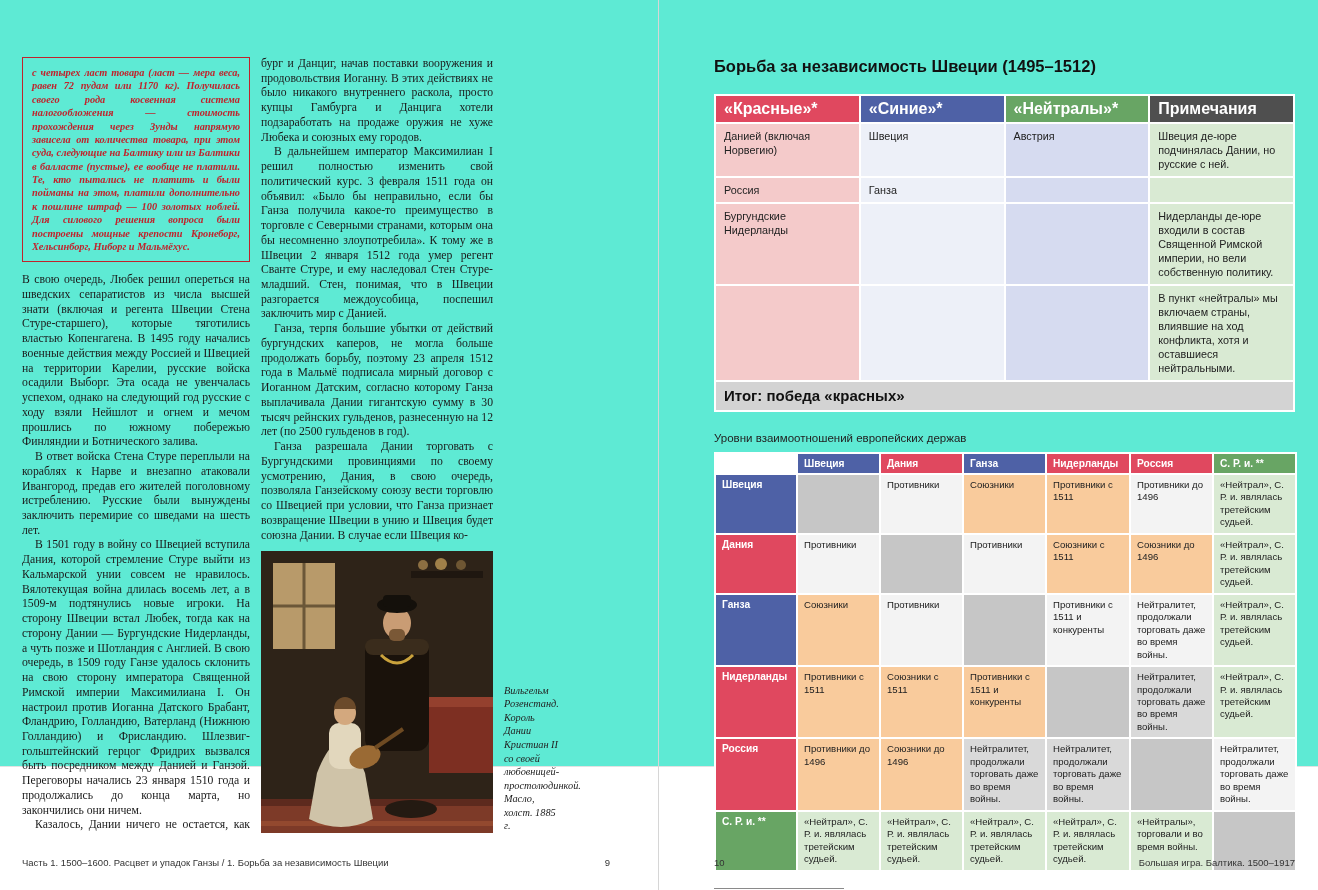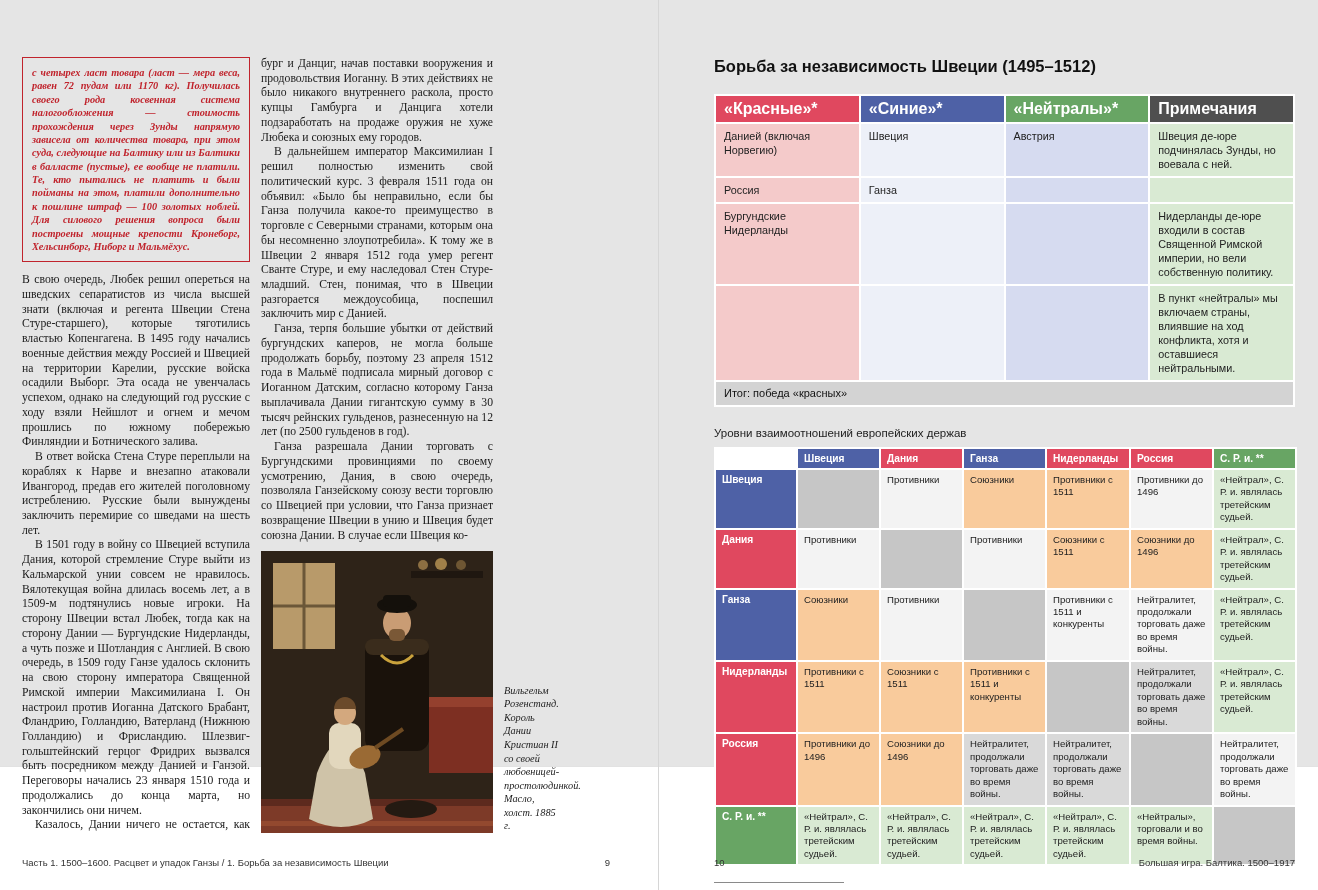--- a/index.html
+++ b/index.html
@@ -1,17 +1,17 @@
 <!DOCTYPE html>
 <html lang="ru" style="--accent-red: #e0485f; --accent-blue: #4e61a6; --accent-green: #68a564; --header-dark: #4f4f4f; --cell-pink: #f4caca; --cell-blue: #edf0f8; --cell-periwinkle: #d6dbf0; --cell-green: #d9ead3; --cell-orange: #f9cb9c; --cell-gray: #d9d9d9; --cell-self: #c6c6c6; --note-red: #c0232c;"><head>
 <meta charset="utf-8">
 <style>
   html,body{margin:0;padding:0;background:#ffffff;}
   body{width:1318px;height:890px;font-family:"Liberation Serif",serif;color:#1a1a1a;}
-  .spread{display:flex;width:1318px;height:766px;box-sizing:border-box;outline:1px solid #e2e2e2;background:#e5e5e5;}
+  .spread{display:flex;width:1318px;height:766px;box-sizing:border-box;outline:1px solid #e2e2e2;background:#5eead4;}
   .page{position:relative;width:659px;height:890px;box-sizing:border-box;}
   .page-left{border-right:1px solid #d6d6d6;padding:57px 48px 0 22px;}
   .page-right{padding:57px 10px 0 55px;}
 
   
   .cols{display:flex;gap:11px;height:776px;overflow:hidden;}
   .col1{width:228px;flex:none;}
   .col2{width:232px;flex:none;}
   .col3{width:60px;flex:none;position:relative;}
   .red-box{border:1.5px solid var(--note-red,#c0232c);padding:8px 9px;margin-bottom:11px;
@@ -36,21 +36,21 @@
   .t1 th{color:#fff;font-size:16px;font-weight:bold;padding:4px 8px;}
   .t1 td{font-size:10.8px;padding:5px 8px;line-height:1.3;color:#222;}
   .t1 .h0{background:var(--accent-red,#e0485f);}
   .t1 .h1{background:var(--accent-blue,#4e61a6);}
   .t1 .h2{background:var(--accent-green,#68a564);}
   .t1 .h3{background:var(--header-dark,#4f4f4f);}
   .t1 .c0{background:var(--cell-pink,#f4caca);}
   .t1 .c1{background:var(--cell-blue,#edf0f8);}
   .t1 .c2{background:var(--cell-periwinkle,#d6dbf0);}
   .t1 .c3{background:var(--cell-green,#d9ead3);}
-  .t1 .result td{background:#d3d3d3;font-weight:normal;font-size:11px;padding:4px 8px;color:#111;}
+  .t1 .result td{background:#d3d3d3;font-weight:bold;font-size:15px;padding:4px 8px;color:#111;}
   .t2-label{font-family:"Liberation Sans",sans-serif;font-size:11.5px;color:#222;margin:20px 0 8px 0;}
   .t2 thead th,.t2 tbody th{color:#fff;font-size:10.2px;font-weight:bold;padding:4px 6px;}
   .t2 td{font-size:9.6px;padding:4px 6px;line-height:1.3;color:#222;}
   .t2 .corner{background:#fff;border:2px solid #fff;}
   .hdr-red{background:var(--accent-red,#e0485f);}
   .hdr-blue{background:var(--accent-blue,#4e61a6);}
   .hdr-green{background:var(--accent-green,#68a564);}
   .bg-white{background:#f3f3f3;}
   .bg-orange{background:var(--cell-orange,#f9cb9c);}
   .bg-gray{background:var(--cell-gray,#d9d9d9);}
@@ -136,21 +136,21 @@
             <th class="h1">«Синие»*</th>
             <th class="h2">«Нейтралы»*</th>
             <th class="h3">Примечания</th>
           </tr>
         </thead>
       <tbody>
           <tr>
             <td class="c0">Данией (включая Норвегию)</td>
             <td class="c1">Швеция</td>
             <td class="c2">Австрия</td>
-            <td class="c3">Швеция де-юре подчинялась Зунды, но воевала с ней.</td>
+            <td class="c3">Швеция де-юре подчинялась Дании, но русские с ней.</td>
           </tr>
           <tr>
             <td class="c0">Россия</td>
             <td class="c1">Ганза</td>
             <td class="c2"></td>
             <td class="c3"></td>
           </tr>
           <tr>
             <td class="c0">Бургундские Нидерланды</td>
             <td class="c1"></td>

